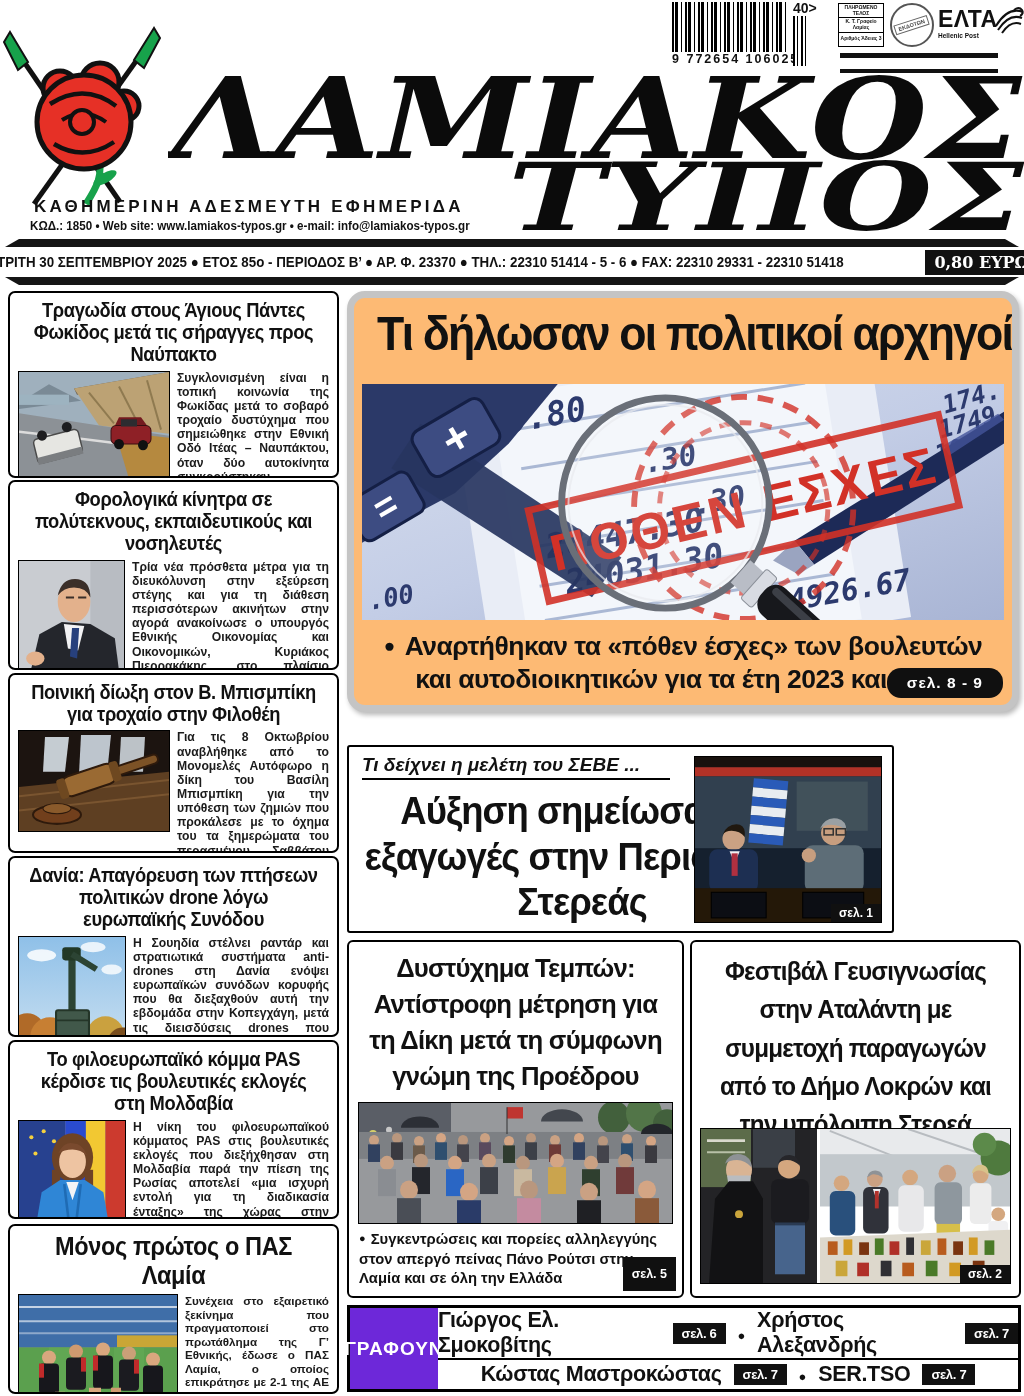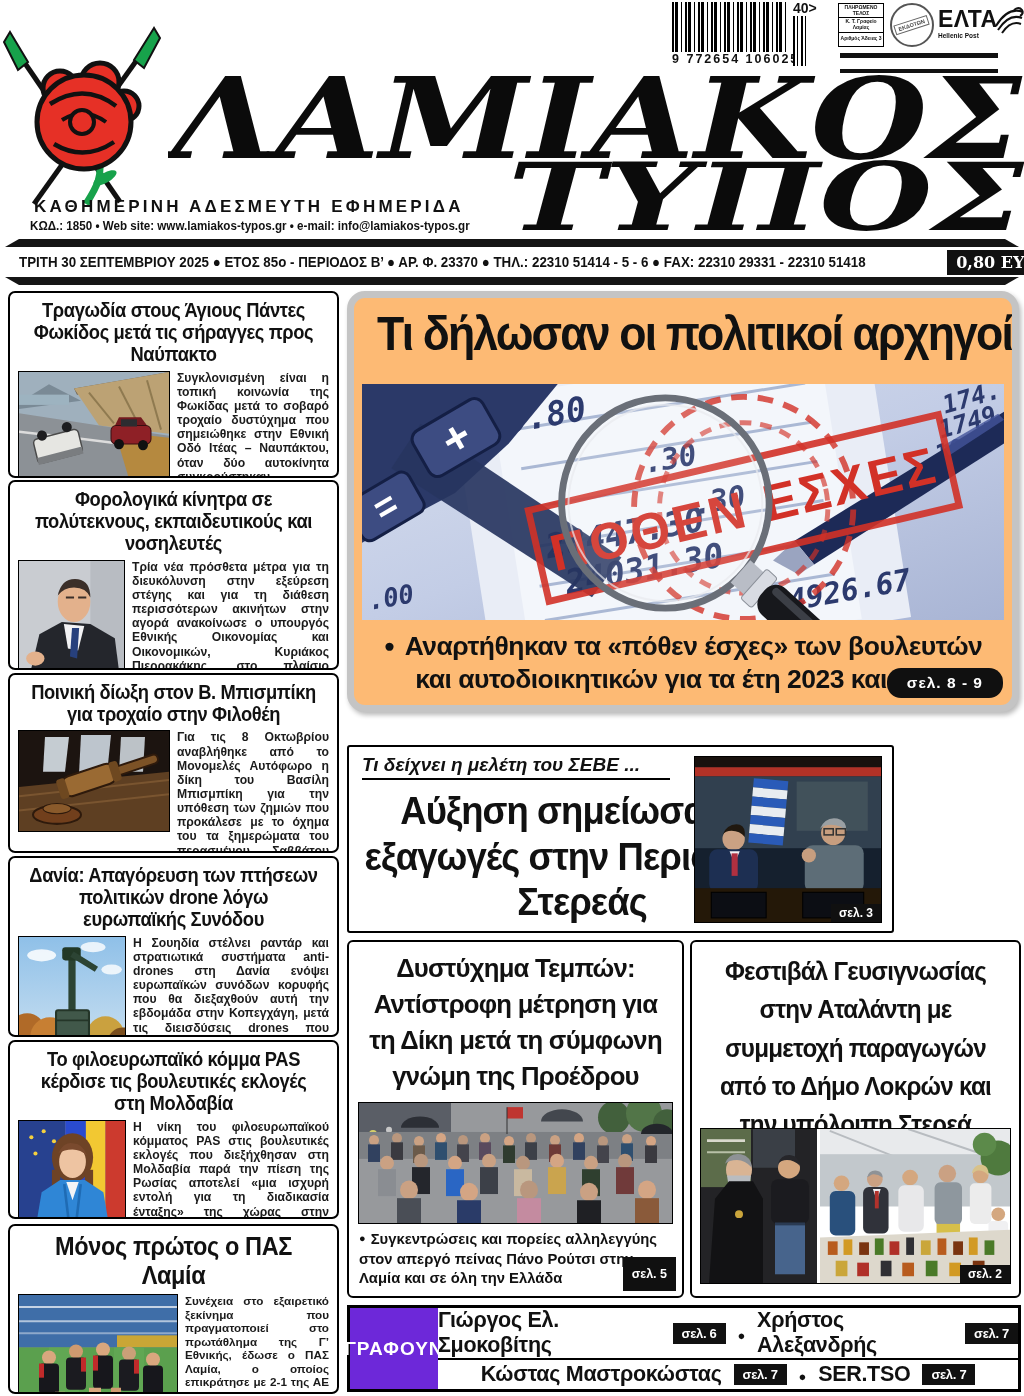--- a/index.html
+++ b/index.html
@@ -27,21 +27,21 @@
   .elta{position:absolute;left:938px;top:8px;width:86px;}
   .ename{font-size:23px;font-weight:bold;letter-spacing:.5px;line-height:1;}
   .esub{font-size:6.5px;font-weight:bold;margin-top:1px;}
   .eltabird{position:absolute;left:994px;top:4px;width:30px;height:30px;}
   .hlines{position:absolute;left:840px;top:53px;width:158px;}
   .hl{height:4.5px;background:#111;margin-bottom:11px;}
   
   .datebar{position:absolute;left:5px;right:5px;top:239px;height:46px;}
   .bar-top{height:8px;background:#151515;clip-path:polygon(14px 0,calc(100% - 14px) 0,100% 100%,0 100%);}
   .bar-bot{height:8px;background:#151515;clip-path:polygon(0 0,100% 0,calc(100% - 14px) 100%,14px 100%);}
-  .mid{height:30px;display:flex;align-items:center;justify-content:flex-start;padding:0 3px 0 14px;gap:8px;}
+  .mid{height:30px;display:flex;align-items:center;justify-content:center;padding:0 3px 0 14px;gap:8px;}
   .dtext{font-size:14.5px;font-weight:bold;white-space:nowrap;transform:scaleX(.92);transform-origin:left;}
   .pricebox{background:#111;color:#fff;font-family:"DejaVu Serif",serif;font-weight:bold;font-size:16px;
             padding:3px 9px;white-space:nowrap;}
   
   .art{position:absolute;left:8px;width:331px;background:#fff;border:2.5px solid #000;border-radius:7px;
        box-sizing:border-box;padding:4px 8px 6px;overflow:hidden;}
   .art h2{font-size:19.5px;line-height:1.14;text-align:center;font-weight:bold;letter-spacing:-.4px;margin:2px 0 5px;
           transform:scaleX(.94);transform-origin:center;}
   .a6 h2{font-size:25px;}
   .art .row{display:flex;gap:7px;position:relative;}
@@ -464,21 +464,21 @@
         <circle cx="136" cy="74" r="12" fill="#c79e7f"></circle>
         <path d="M123,70 Q128,58 140,60 Q149,62 149,72 Q143,66 134,66 Q127,66 123,70Z" fill="#9aa0a4"></path>
         <rect x="127" y="70" width="9" height="6" fill="none" stroke="#333" stroke-width="1.5"></rect>
         <rect x="139" y="70" width="9" height="6" fill="none" stroke="#333" stroke-width="1.5"></rect>
         <rect x="108" y="86" width="58" height="46" rx="8" fill="#5d6d77"></rect>
         <circle cx="112" cy="96" r="7" fill="#c79e7f"></circle>
         <rect y="128" width="183" height="33" fill="#241808"></rect>
         <rect x="16" y="132" width="54" height="25" fill="#0c0e14" stroke="#000"></rect>
         <rect x="106" y="132" width="60" height="25" fill="#0c0e14" stroke="#000"></rect>
       </svg>
-      <span class="pbadge">σελ. 3</span>
+      <span class="pbadge">σελ. 1</span>
     </div>
   </div>
 
   <div class="tempi">
     <h2>Δυστύχημα Τεμπών: Αντίστροφη μέτρηση για τη Δίκη μετά τη σύμφωνη γνώμη της Προέδρου Εφετών</h2>
     <div class="photo">
       <svg viewBox="0 0 313 116" preserveAspectRatio="none">
         <rect width="313" height="116" fill="#97999c"></rect>
         <rect width="92" height="40" fill="#5a5e66"></rect>
         <circle cx="14" cy="30" r="4" fill="#d8d06a"></circle>

